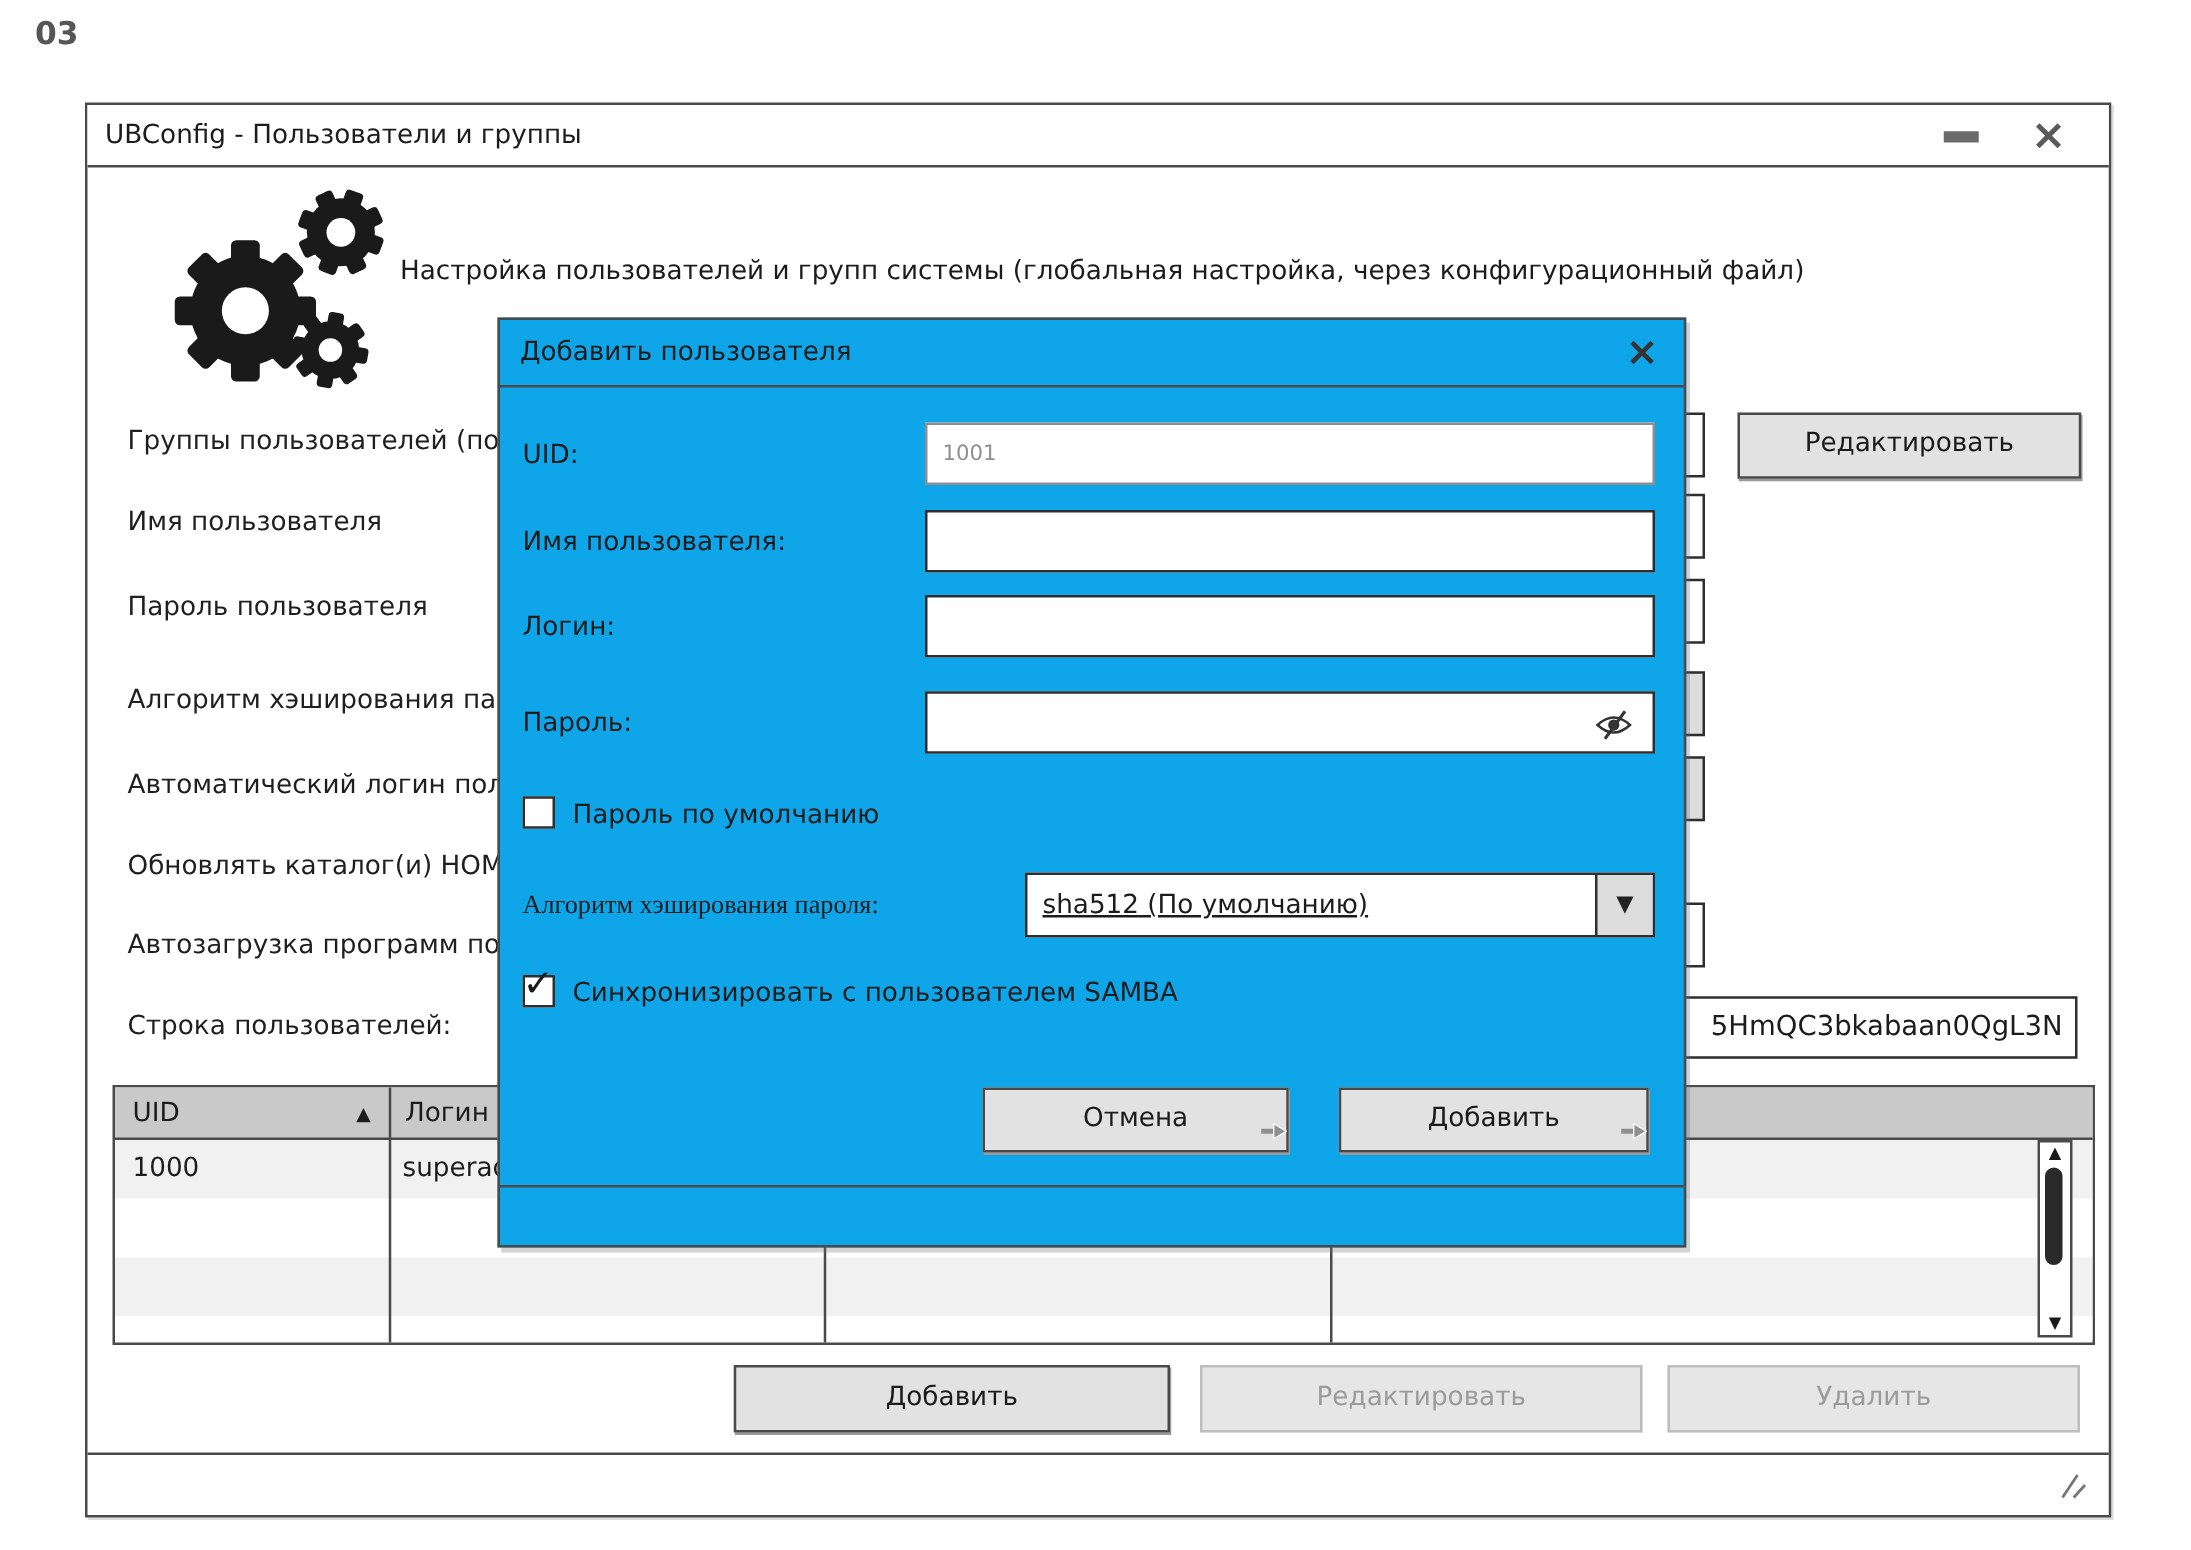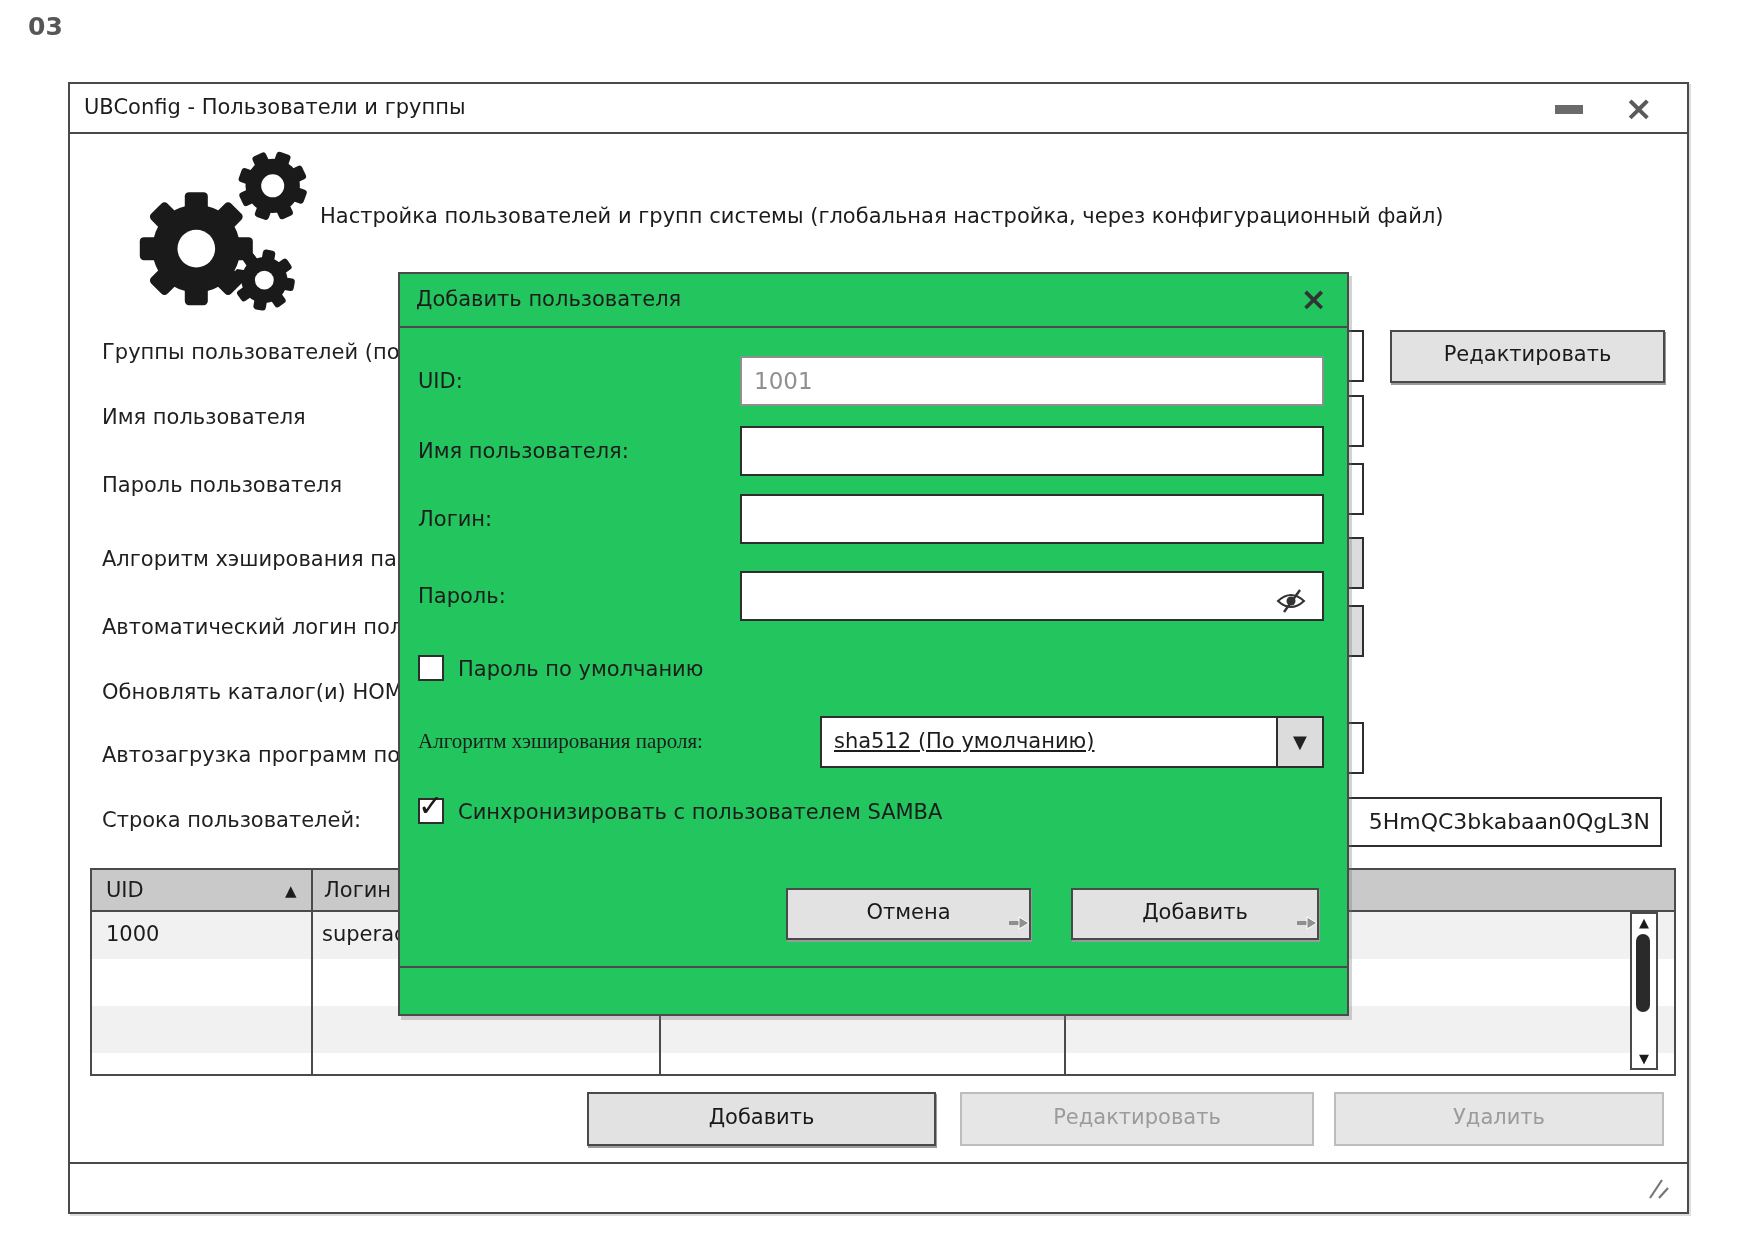--- a/index.html
+++ b/index.html
@@ -25,26 +25,26 @@
   .table{left:20px;top:784px;width:1570px;height:204px;border:2px solid #4a4a4a;background:#fff;padding-left:12px;}
   .thead{left:0;top:0;width:100%;height:42px;background:#c9c9c9;border-bottom:2px solid #4a4a4a;box-sizing:border-box;}
   .th{font-size:21px;top:8px;}
   .coldiv{top:0;width:2px;height:100%;background:#4a4a4a;}
   .row{left:0;width:100%;}
   .cell{font-size:21px;top:10px;white-space:nowrap;}
   .sbar{background:#fff;border:2px solid #4a4a4a;}
   .sarrow{left:0;width:100%;text-align:center;font-size:13px;color:#1a1a1a;line-height:14px;}
   .sthumb{left:4px;width:14px;background:#2a2a2a;border-radius:7px;}
   .statusline{left:0;top:1078px;width:100%;height:2px;background:#4a4a4a;}
-  .modal{left:398px;top:272px;width:947px;height:740px;background:#22c55e;border:2px solid #4a4a4a;
+  .modal{left:398px;top:254px;width:947px;height:740px;background:#0ea5e9;border:2px solid #4a4a4a;
          box-shadow:3px 4px 0 rgba(110,110,110,.3);z-index:10;}
   .mtitlebar{left:0;top:0;width:100%;height:54px;border-bottom:2px solid #4a4a4a;box-sizing:border-box;}
   .mtitle{left:16px;top:13px;font-size:21px;}
   .mclose{right:20px;top:6px;font-size:32px;color:#333;font-weight:bold;cursor:pointer;}
-  .minput{left:340px;width:584px;height:50px;box-sizing:border-box;font-size:23px;line-height:46px;padding-left:12px;}
+  .minput{left:340px;width:584px;height:50px;box-sizing:border-box;font-size:17px;line-height:46px;padding-left:12px;}
   .mlabel{left:18px;font-size:21px;white-space:nowrap;}
   .cbox{left:18px;width:26px;height:26px;border:2px solid #2e2e2e;background:#fff;box-sizing:border-box;}
   .ckmark{left:-2px;top:-12px;font-size:30px;color:#1a1a1a;}
   .dbtn{position:absolute;right:0;top:0;width:46px;height:100%;background:#dcdcdc;border-left:2px solid #2e2e2e;
         box-sizing:border-box;text-align:center;color:#222;font-size:18px;line-height:48px;cursor:pointer;}
   .dlgbtn{height:48px;line-height:44px;}
   .linkarrow{position:absolute;right:-4px;bottom:-8px;}
   .mfootline{left:0;top:692px;width:100%;height:2px;background:#4a4a4a;}
   .figlabel{left:28px;top:12px;font-size:25px;font-weight:bold;color:#565656;}
 </style>

